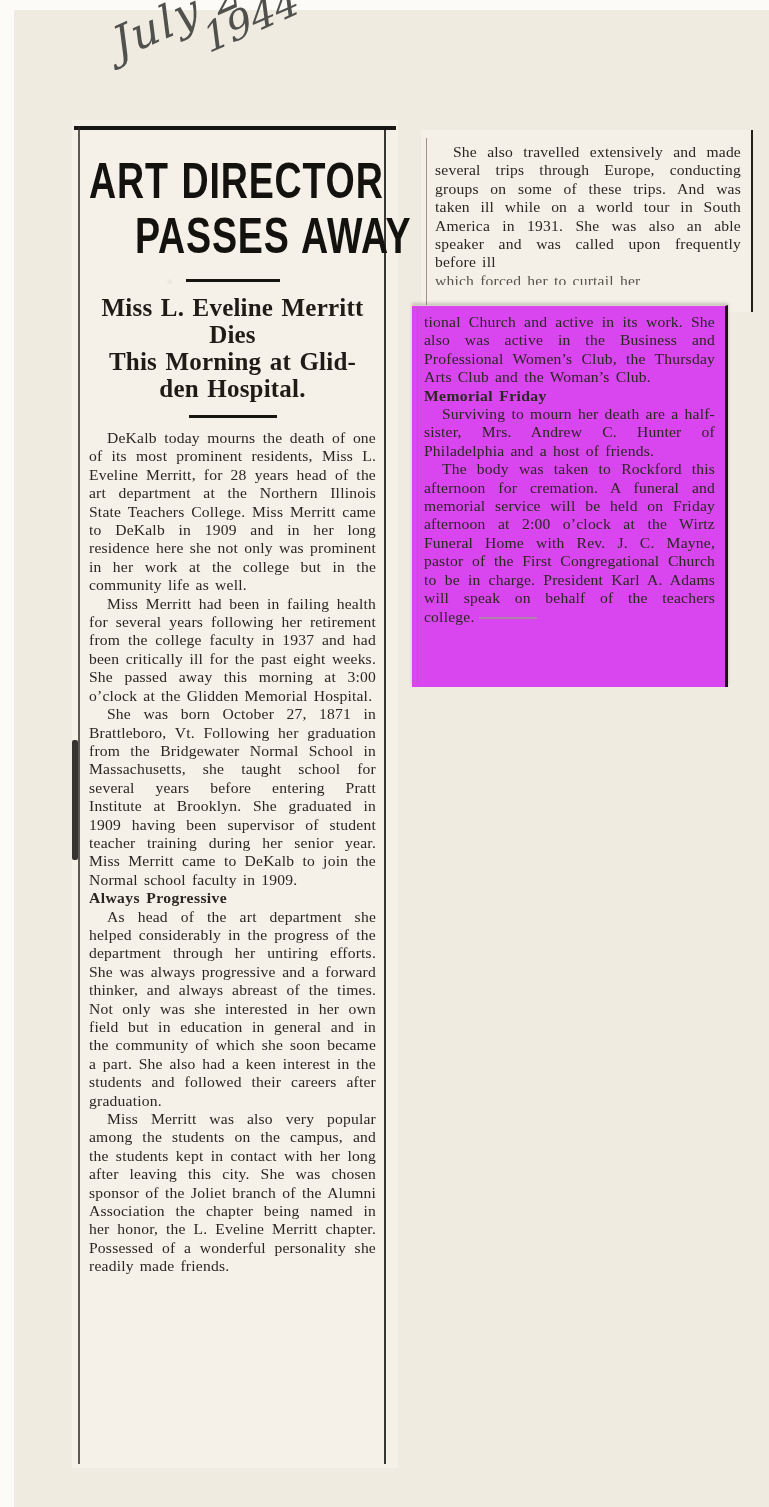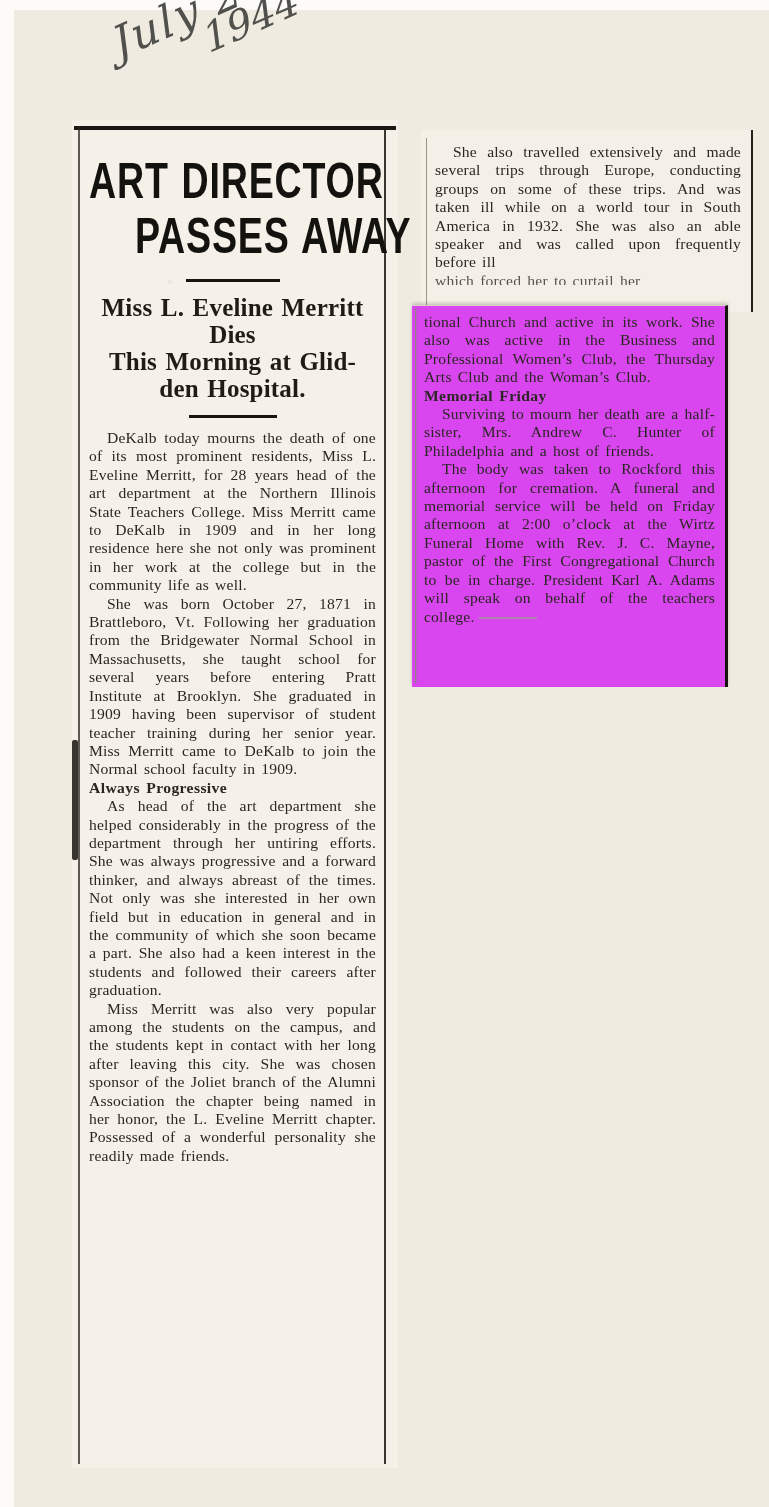--- a/index.html
+++ b/index.html
@@ -195,33 +195,34 @@
 
       <div class="subhead">
         <span>Miss L. Eveline Merritt Dies</span><br>
         <span>This Morning at Glid-</span><br>
         <span>den Hospital.</span>
       </div>
 
       <div class="rule r2"></div>
 
       <p class="indent">DeKalb today mourns the death of one of its most prominent residents, Miss L. Eveline Merritt, for 28 years head of the art department at the Northern Illinois State Teachers College. Miss Merritt came to DeKalb in 1909 and in her long residence here she not only was prominent in her work at the college but in the community life as well.</p>
+      <p class="indent">Miss Merritt had been in failing health for several years following her retirement from the college faculty in 1937 and had been critically ill for the past eight weeks. She passed away this morning at 3:00 o’clock at the Glidden Memorial Hospital.</p>
       <p class="indent">She was born October 27, 1871 in Brattleboro, Vt. Following her graduation from the Bridgewater Normal School in Massachusetts, she taught school for several years before entering Pratt Institute at Brooklyn. She graduated in 1909 having been supervisor of student teacher training during her senior year. Miss Merritt came to DeKalb to join the Normal school faculty in 1909.</p>
 
       <p class="sect-head">Always Progressive</p>
 
       <p class="indent">As head of the art department she helped considerably in the progress of the department through her untiring efforts. She was always progressive and a forward thinker, and always abreast of the times. Not only was she interested in her own field but in education in general and in the community of which she soon became a part. She also had a keen interest in the students and followed their careers after graduation.</p>
       <p class="indent">Miss Merritt was also very popular among the students on the campus, and the students kept in contact with her long after leaving this city. She was chosen sponsor of the Joliet branch of the Alumni Association the chapter being named in her honor, the L. Eveline Merritt chapter. Possessed of a wonderful personality she readily made friends.</p>
 
     </div>
   </div>
 
   <div class="clip-right-a newsprint">
     <div class="faint-left"></div>
-    <p class="indent">She also travelled extensively and made several trips through Europe, conducting groups on some of these trips. And was taken ill while on a world tour in South America in 1932. She was also an able speaker and was called upon frequently before ill</p>
+    <p class="indent">She also travelled extensively and made several trips through Europe, conducting groups on some of these trips. And was taken ill while on a world tour in South America in 1931. She was also an able speaker and was called upon frequently before ill</p>
     <div class="cut-line-window">
       <p>which forced her to curtail her</p>
     </div>
   </div>
 
   <div class="clip-right-b newsprint">
     <div class="faint-left"></div>
 
     <p>tional Church and active in its work. She also was active in the Business and Professional Women’s Club, the Thursday Arts Club and the Woman’s Club.</p>
 

